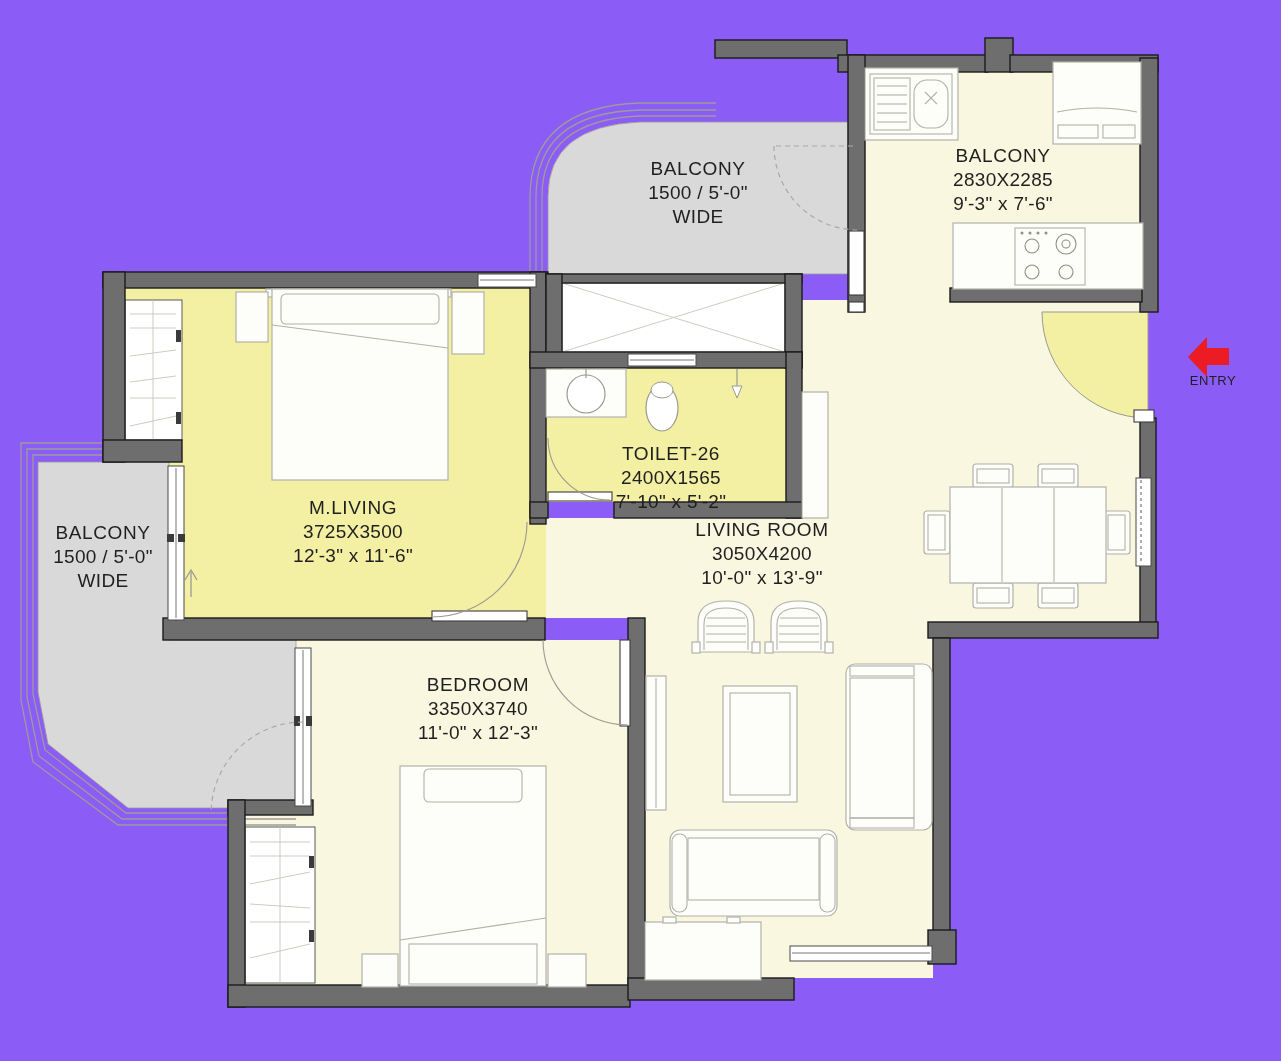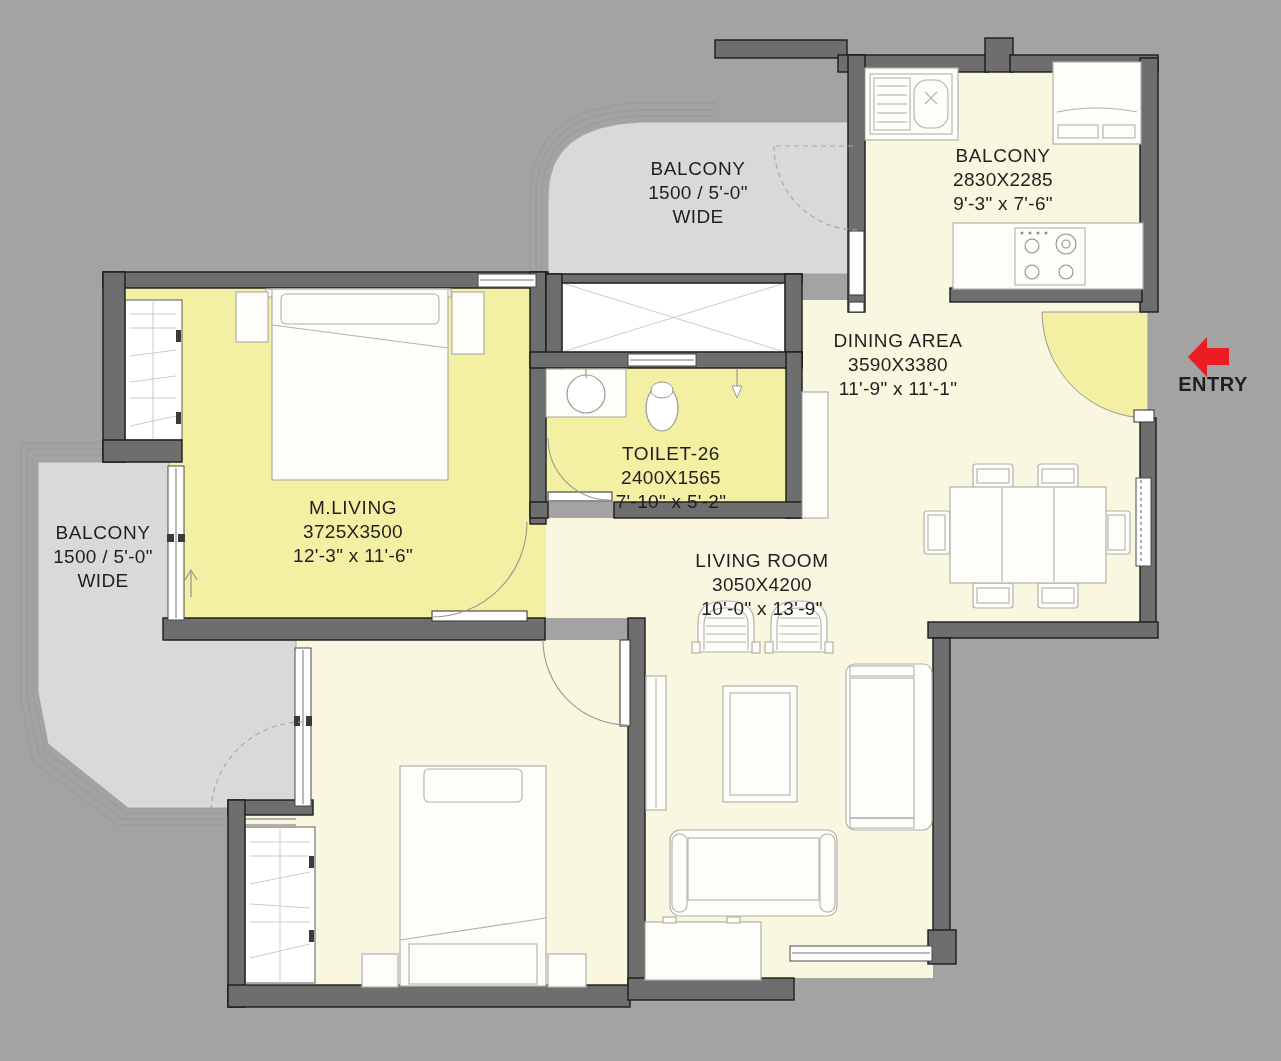--- a/index.html
+++ b/index.html
@@ -2,41 +2,41 @@
 <html style="--wall: #6e6e6e; --wall_outline: #1c1c1c; --balcony: #d9d9d9; --floor: #f9f7df; --floor_accent: #f3efa3; --furniture: #fdfdfa; --furniture_stroke: #b2b2aa; --railing: #9c9c9c; --entry_arrow: #ec1c24; --text: #1f1f1f; --dash: #a9a9a9;"><head>
 <meta charset="utf-8">
 <style>
   :root{
     --wall:#6e6e6e; --wall_outline:#1c1c1c; --balcony:#d9d9d9;
     --floor:#f9f7df; --floor_accent:#f3efa3; --furniture:#fdfdfa;
     --furniture_stroke:#b2b2aa; --railing:#9c9c9c; --entry_arrow:#ec1c24;
     --text:#1f1f1f; --dash:#a9a9a9;
   }
   html,body{margin:0;padding:0;background:#ffffff;}
-  #stage{position:relative;width:1281px;height:1061px;background:#a3a3a3;overflow:hidden;
+  #stage{position:relative;width:1281px;height:1061px;background:#8b5cf6;overflow:hidden;
          font-family:"Liberation Sans", sans-serif;}
   #plan-svg{position:absolute;left:0;top:0;}
   .wall{fill:var(--wall);stroke:var(--wall_outline);stroke-width:1.4;}
   .balc{fill:var(--balcony);stroke:#9a9a9a;stroke-width:0.8;}
   .floor{fill:var(--floor);}
   .floor2{fill:var(--floor_accent);}
   .furn{fill:var(--furniture);stroke:var(--furniture_stroke);stroke-width:1.2;}
   .furn2{fill:none;stroke:var(--furniture_stroke);stroke-width:1.1;}
   .win{fill:#ffffff;stroke:#4a4a4a;stroke-width:1;}
   .rail{fill:none;stroke:var(--railing);stroke-width:1.3;}
   .dashl{fill:none;stroke:var(--dash);stroke-width:1.2;stroke-dasharray:5 4;}
   .arc{fill:none;stroke:#9a9a92;stroke-width:1.1;}
   .leaf{fill:#ffffff;stroke:#3d3d3d;stroke-width:1.1;}
   .hatch{stroke:#c6c6bc;stroke-width:0.9;}
   .tick{fill:#3a3a3a;}
   .lbl{position:absolute;transform:translateX(-50%);text-align:center;
        font-size:19px;line-height:24px;color:var(--text);white-space:nowrap;letter-spacing:.3px;}
   .lbl .nm{letter-spacing:.6px;}
-  .entry-lbl{position:absolute;transform:translateX(-50%);font-size:20px;color:var(--text);
-       letter-spacing:.5px;white-space:nowrap;font-weight:bold;}
+  .entry-lbl{position:absolute;transform:translateX(-50%);font-size:13px;color:var(--text);
+       letter-spacing:.5px;white-space:nowrap;}
 </style>
 </head>
 <body>
 
 <div id="stage">
   <svg id="plan-svg" width="1281" height="1061" viewBox="0 0 1281 1061">
 
     <g>
       <rect class="floor" x="865" y="72" width="275" height="228"></rect>
       <rect class="floor" x="802" y="300" width="338" height="322"></rect>
@@ -310,39 +310,39 @@
   <div class="lbl" style="left:698px;top:157px;">
     <div class="nm">BALCONY</div>
     <div>1500 / 5'-0"</div>
     <div>WIDE</div>
   </div>
   <div class="lbl" style="left:1003px;top:144px;">
     <div class="nm">BALCONY</div>
     <div>2830X2285</div>
     <div>9'-3" x 7'-6"</div>
   </div>
-  <div class="lbl" style="left:898px;top:329px;">
-    <div class="nm">DINING AREA</div>
-    <div>3590X3380</div>
-    <div>11'-9" x 11'-1"</div>
-  </div>
   <div class="lbl" style="left:353px;top:496px;">
     <div class="nm">M.LIVING</div>
     <div>3725X3500</div>
     <div>12'-3" x 11'-6"</div>
   </div>
   <div class="lbl" style="left:671px;top:442px;">
     <div class="nm">TOILET-26</div>
     <div>2400X1565</div>
     <div>7'-10" x 5'-2"</div>
   </div>
-  <div class="lbl" style="left:762px;top:549px;">
+  <div class="lbl" style="left:762px;top:518px;">
     <div class="nm">LIVING ROOM</div>
     <div>3050X4200</div>
     <div>10'-0" x 13'-9"</div>
+  </div>
+  <div class="lbl" style="left:478px;top:673px;">
+    <div class="nm">BEDROOM</div>
+    <div>3350X3740</div>
+    <div>11'-0" x 12'-3"</div>
   </div>
   <div class="lbl" style="left:103px;top:521px;">
     <div class="nm">BALCONY</div>
     <div>1500 / 5'-0"</div>
     <div>WIDE</div>
   </div>
   <div class="entry-lbl" style="left:1213px;top:373px;">ENTRY</div>
 </div>
 
 </body></html>

